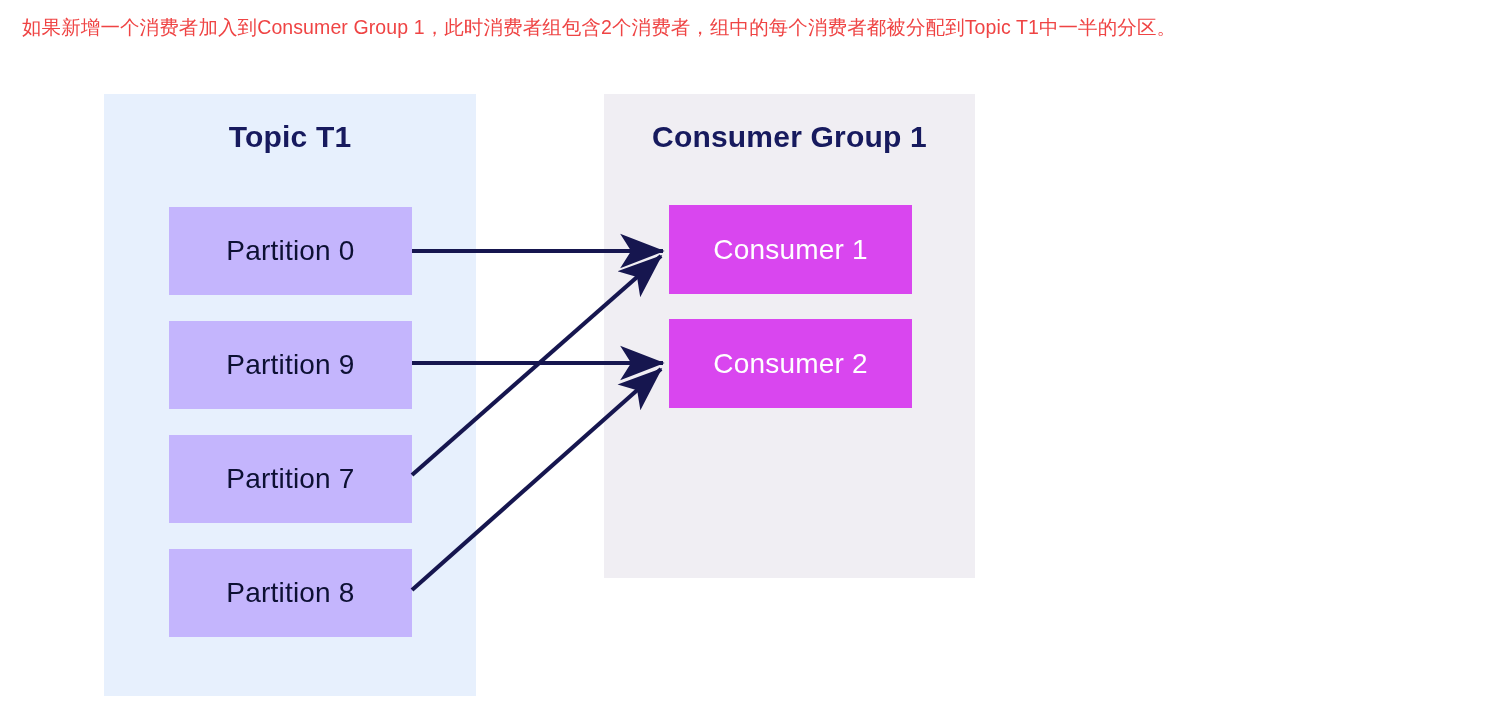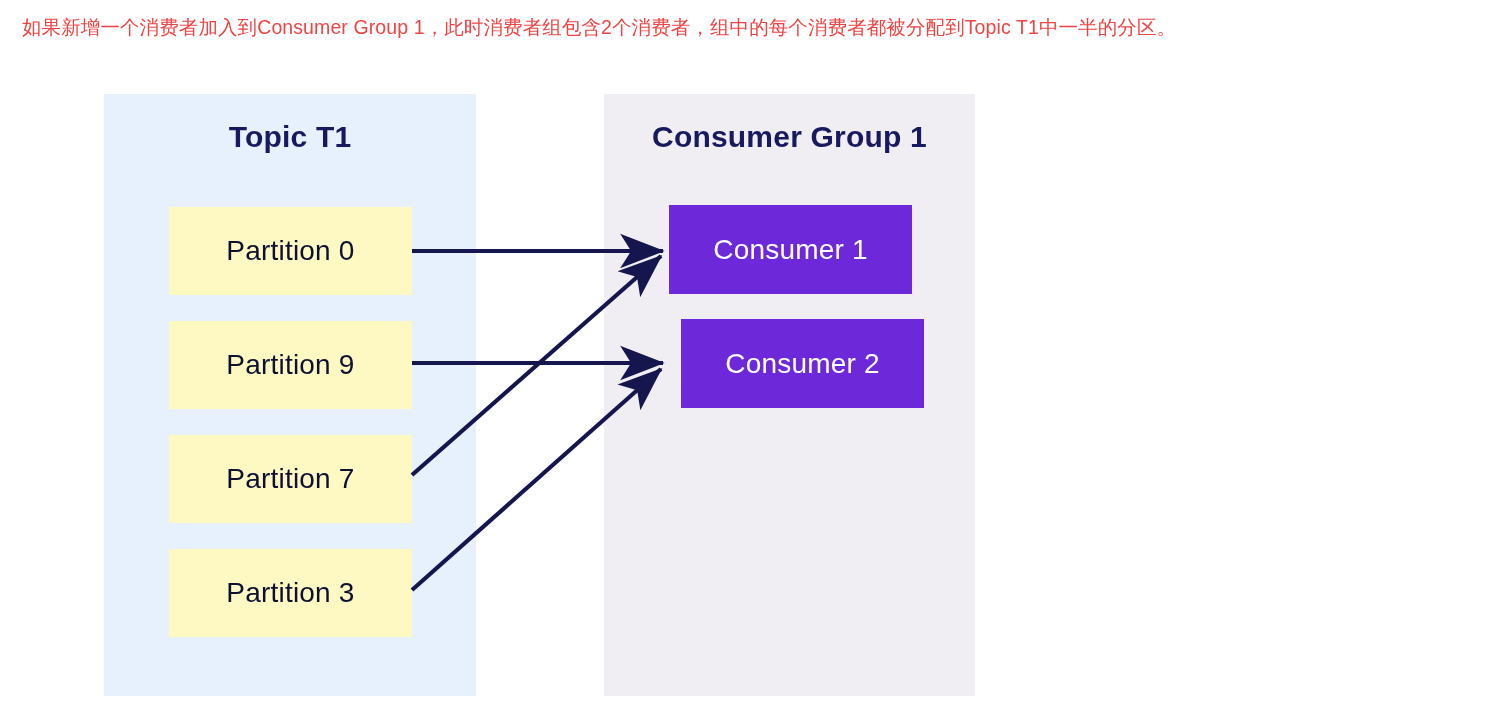--- a/index.html
+++ b/index.html
@@ -43,21 +43,21 @@
     left: 104px;
     top: 94px;
     width: 372px;
     height: 602px;
     background: #e7f0fd;
   }
   #panel-group {
     left: 604px;
     top: 94px;
     width: 371px;
-    height: 602px;
+    height: 484px;
     background: #f0eef3;
   }
 
   .panel-title {
     position: absolute;
     top: 26px;
     left: 0;
     width: 100%;
     text-align: center;
     font-size: 30px;
@@ -72,38 +72,38 @@
     align-items: center;
     justify-content: center;
     font-size: 28px;
     letter-spacing: 0.2px;
     box-sizing: border-box;
   }
   .partition-box {
     left: 65px;
     width: 243px;
     height: 88px;
-    background: #fef9c3;
+    background: #c4b5fd;
     color: #0d1033;
   }
   .consumer-box {
     left: 65px;
     width: 243px;
     height: 89px;
-    background: #6d28d9;
+    background: #d946ef;
     color: #ffffff;
   }
 
   #p0 { top: 113px; }
   #p1 { top: 227px; }
   #p2 { top: 341px; }
   #p3 { top: 455px; }
 
   #c1 { top: 111px; }
-  #c2 { top: 225px; margin-left: 12px; }
+  #c2 { top: 225px; }
 
   #arrows {
     position: absolute;
     left: 0;
     top: 0;
     width: 1488px;
     height: 722px;
     pointer-events: none;
   }
 </style>
@@ -112,21 +112,21 @@
 
 <div id="caption">如果新增一个消费者加入到Consumer Group 1，此时消费者组包含2个消费者，组中的每个消费者都被分配到Topic T1中一半的分区。</div>
 
 <div id="diagram">
 
   <div class="panel" id="panel-topic">
     <div class="panel-title">Topic T1</div>
     <div class="node partition-box" id="p0">Partition 0</div>
     <div class="node partition-box" id="p1">Partition 9</div>
     <div class="node partition-box" id="p2">Partition 7</div>
-    <div class="node partition-box" id="p3">Partition 3</div>
+    <div class="node partition-box" id="p3">Partition 8</div>
   </div>
 
   <div class="panel" id="panel-group">
     <div class="panel-title">Consumer Group 1</div>
     <div class="node consumer-box" id="c1">Consumer 1</div>
     <div class="node consumer-box" id="c2">Consumer 2</div>
   </div>
 
   <svg id="arrows" viewBox="0 0 1488 722">
     <defs>

